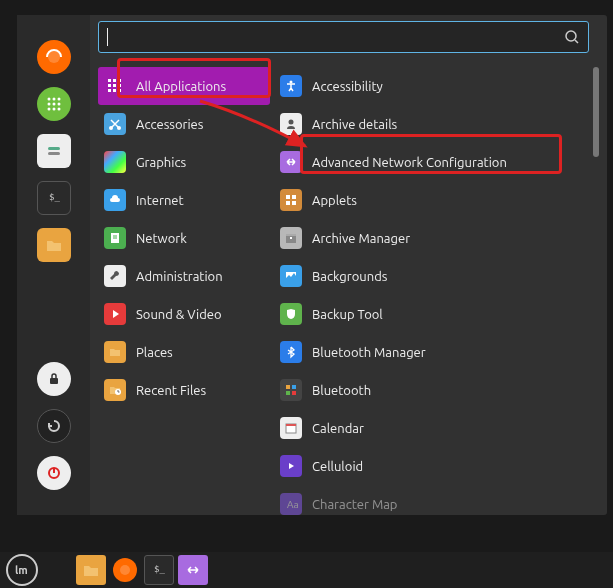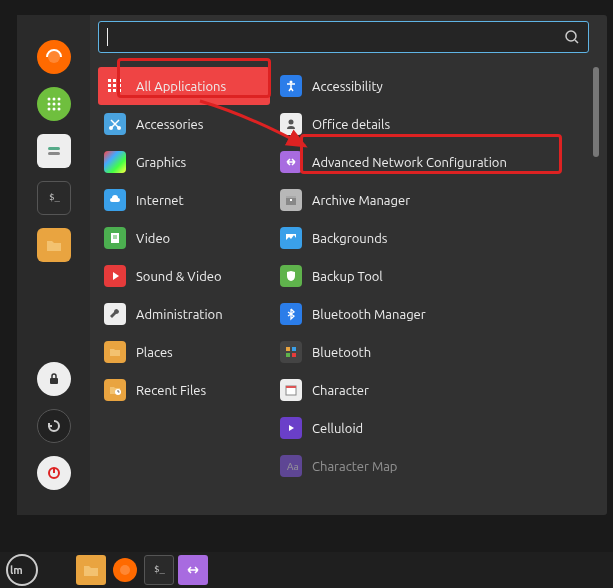--- a/index.html
+++ b/index.html
@@ -106,21 +106,21 @@
     height: 38px;
     display: flex;
     align-items: center;
     gap: 10px;
     padding: 0 10px 0 6px;
     border-radius: 3px;
     margin-bottom: 0;
     cursor: pointer;
   }
   .row.selected {
-    background: #ef4444;
+    background: #a21caf;
   }
   .row .ic {
     width: 22px;
     height: 22px;
     flex-shrink: 0;
     border-radius: 4px;
     display: flex;
     align-items: center;
     justify-content: center;
   }
@@ -152,21 +152,21 @@
     padding: 0 6px;
     gap: 4px;
   }
   .menu-btn {
     width: 32px;
     height: 32px;
     border-radius: 50%;
     border: 2px solid #ccc;
     display: flex;
     align-items: center;
-    justify-content: flex-start;
+    justify-content: center;
     text-decoration: underline;
   }
   .tb-item {
     width: 30px;
     height: 30px;
     border-radius: 3px;
     display: flex;
     align-items: center;
     justify-content: center;
   }
@@ -290,37 +290,37 @@
           <span class="label">Internet</span>
         </div>
         <div class="row">
           <span class="ic" style="background:#4caf50">
               <svg width="14" height="14" viewBox="0 0 14 14">
                 <rect x="3" y="2" width="8" height="10" fill="#fff"></rect>
                 <line x1="5" y1="5" x2="9" y2="5" stroke="#4caf50"></line>
                 <line x1="5" y1="7" x2="9" y2="7" stroke="#4caf50"></line>
               </svg>
             </span>
-          <span class="label">Video</span>
+          <span class="label">Network</span>
+        </div>
+        <div class="row">
+          <span class="ic" style="background:#eee">
+              <svg width="14" height="14" viewBox="0 0 14 14">
+                <path d="M9 2 a3 3 0 0 0 -3 3 l-4 4 l2 2 l4-4 a3 3 0 0 0 3-3 z" fill="#555"></path>
+              </svg>
+            </span>
+          <span class="label">Administration</span>
         </div>
         <div class="row">
           <span class="ic" style="background:#e63b3b">
               <svg width="14" height="14" viewBox="0 0 14 14">
                 <path d="M5 3 L11 7 L5 11 z" fill="#fff"></path>
               </svg>
             </span>
           <span class="label">Sound &amp; Video</span>
-        </div>
-        <div class="row">
-          <span class="ic" style="background:#eee">
-              <svg width="14" height="14" viewBox="0 0 14 14">
-                <path d="M9 2 a3 3 0 0 0 -3 3 l-4 4 l2 2 l4-4 a3 3 0 0 0 3-3 z" fill="#555"></path>
-              </svg>
-            </span>
-          <span class="label">Administration</span>
         </div>
         <div class="row">
           <span class="ic" style="background:#e9a440">
               <svg width="14" height="14" viewBox="0 0 14 14">
                 <path d="M2 4 h4 l1 1 h5 v6 h-10 z" fill="#f3c270"></path>
               </svg>
             </span>
           <span class="label">Places</span>
         </div>
         <div class="row">
@@ -346,29 +346,42 @@
               </span>
             <span class="label">Accessibility</span>
           </div>
           <div class="row">
             <span class="ic" style="background:#eee">
                 <svg width="14" height="14" viewBox="0 0 14 14">
                   <circle cx="7" cy="5" r="2.5" fill="#555"></circle>
                   <path d="M3 12 a4 3 0 0 1 8 0 z" fill="#555"></path>
                 </svg>
               </span>
-            <span class="label">Office details</span>
+            <span class="label">Archive details</span>
           </div>
           <div class="row">
             <span class="ic" style="background:#a86be0">
                 <svg width="14" height="14" viewBox="0 0 14 14">
                   <path d="M3 7 h8 M3 7 l3-3 M3 7 l3 3 M11 7 l-3-3 M11 7 l-3 3" stroke="#fff" stroke-width="1.5" fill="none"></path>
                 </svg>
               </span>
             <span class="label">Advanced Network Configuration</span>
+          </div>
+          <div class="row">
+            <span class="ic" style="background:#d38b3a">
+                <svg width="14" height="14" viewBox="0 0 14 14">
+                  <g fill="#fff">
+                    <rect x="2" y="2" width="4" height="4"></rect>
+                    <rect x="8" y="2" width="4" height="4"></rect>
+                    <rect x="2" y="8" width="4" height="4"></rect>
+                    <rect x="8" y="8" width="4" height="4"></rect>
+                  </g>
+                </svg>
+              </span>
+            <span class="label">Applets</span>
           </div>
           <div class="row">
             <span class="ic" style="background:#b8b8b8">
                 <svg width="14" height="14" viewBox="0 0 14 14">
                   <rect x="2" y="4" width="10" height="8" fill="#888"></rect>
                   <rect x="2" y="3" width="10" height="2" fill="#aaa"></rect>
                   <rect x="6" y="6" width="2" height="2" fill="#fff"></rect>
                 </svg>
               </span>
             <span class="label">Archive Manager</span>
@@ -409,21 +422,21 @@
               </span>
             <span class="label">Bluetooth</span>
           </div>
           <div class="row">
             <span class="ic" style="background:#eee">
                 <svg width="14" height="14" viewBox="0 0 14 14">
                   <rect x="2" y="3" width="10" height="9" fill="#fff" stroke="#888"></rect>
                   <rect x="2" y="3" width="10" height="2" fill="#d55"></rect>
                 </svg>
               </span>
-            <span class="label">Character</span>
+            <span class="label">Calendar</span>
           </div>
           <div class="row">
             <span class="ic" style="background:#6a3fc9">
                 <svg width="14" height="14" viewBox="0 0 14 14">
                   <path d="M5 4 L10 7 L5 10 z" fill="#fff"></path>
                 </svg>
               </span>
             <span class="label">Celluloid</span>
           </div>
           <div class="row" style="opacity:0.5">

